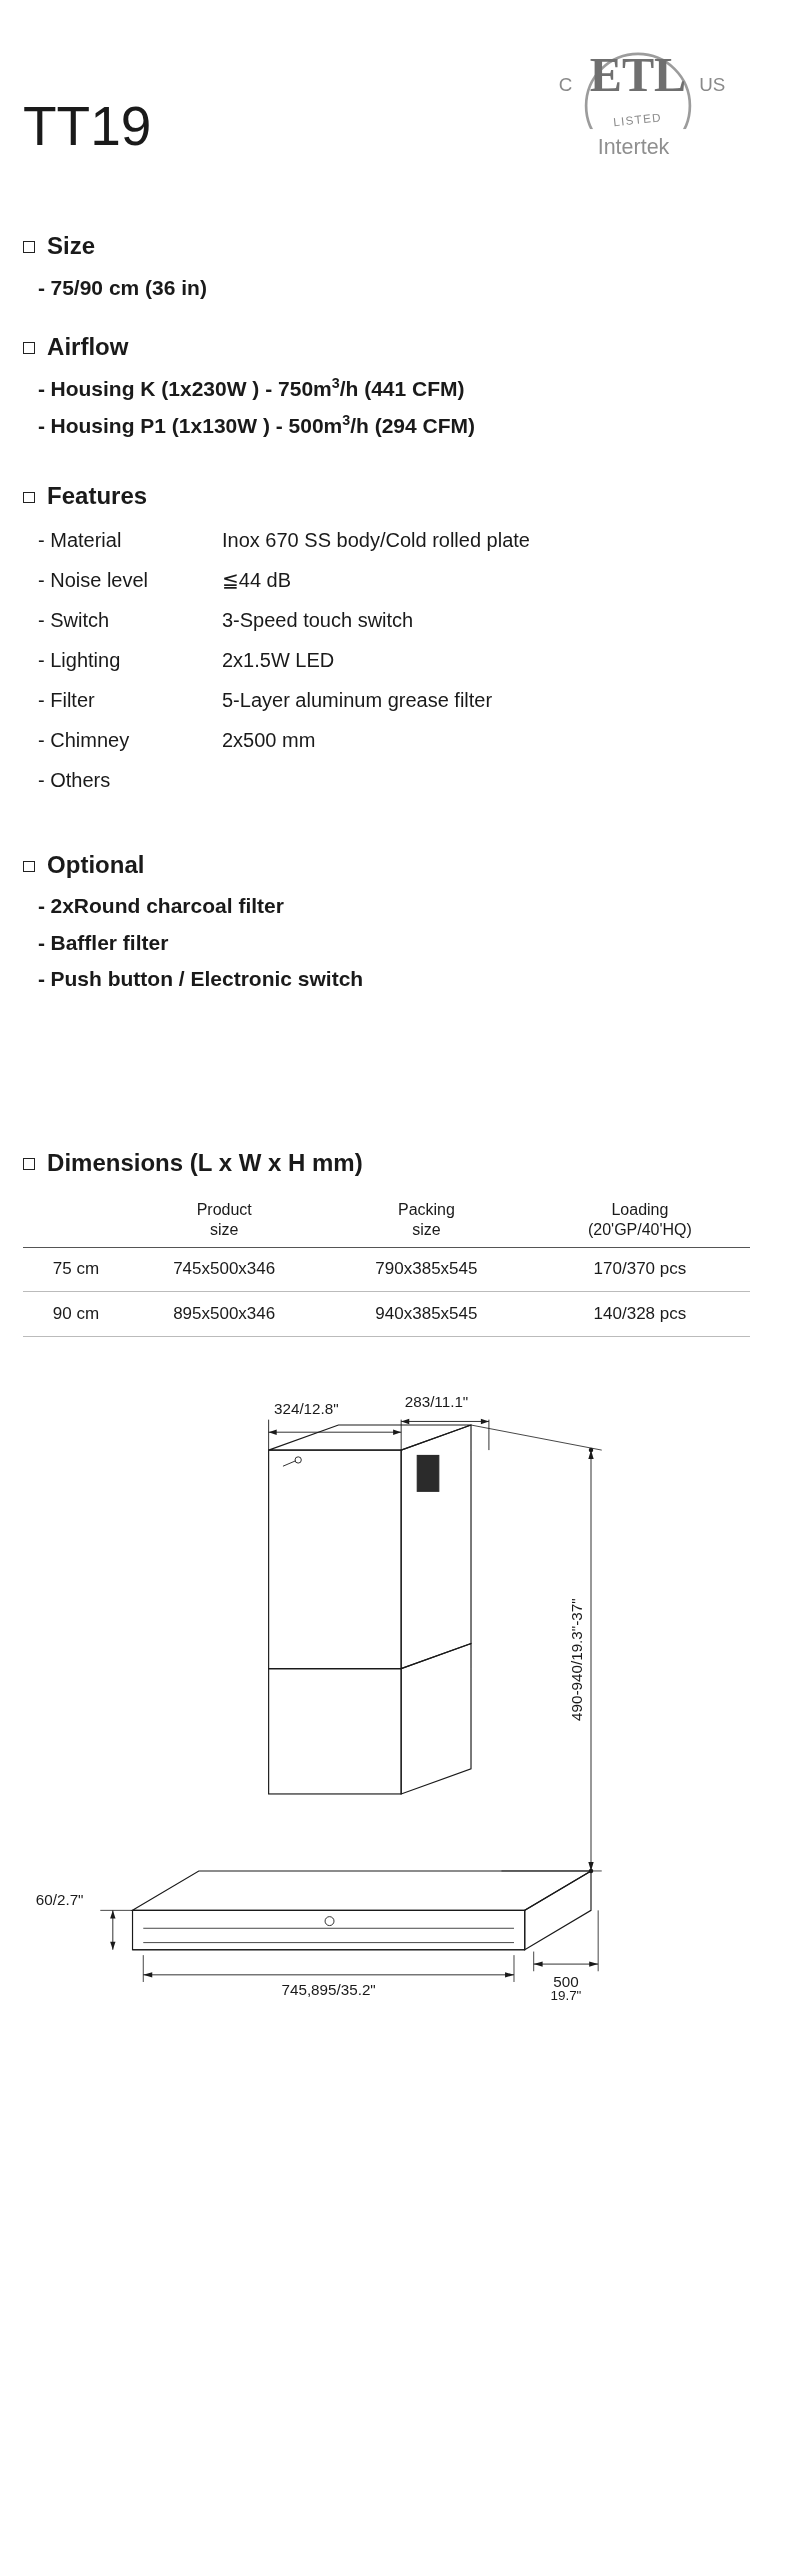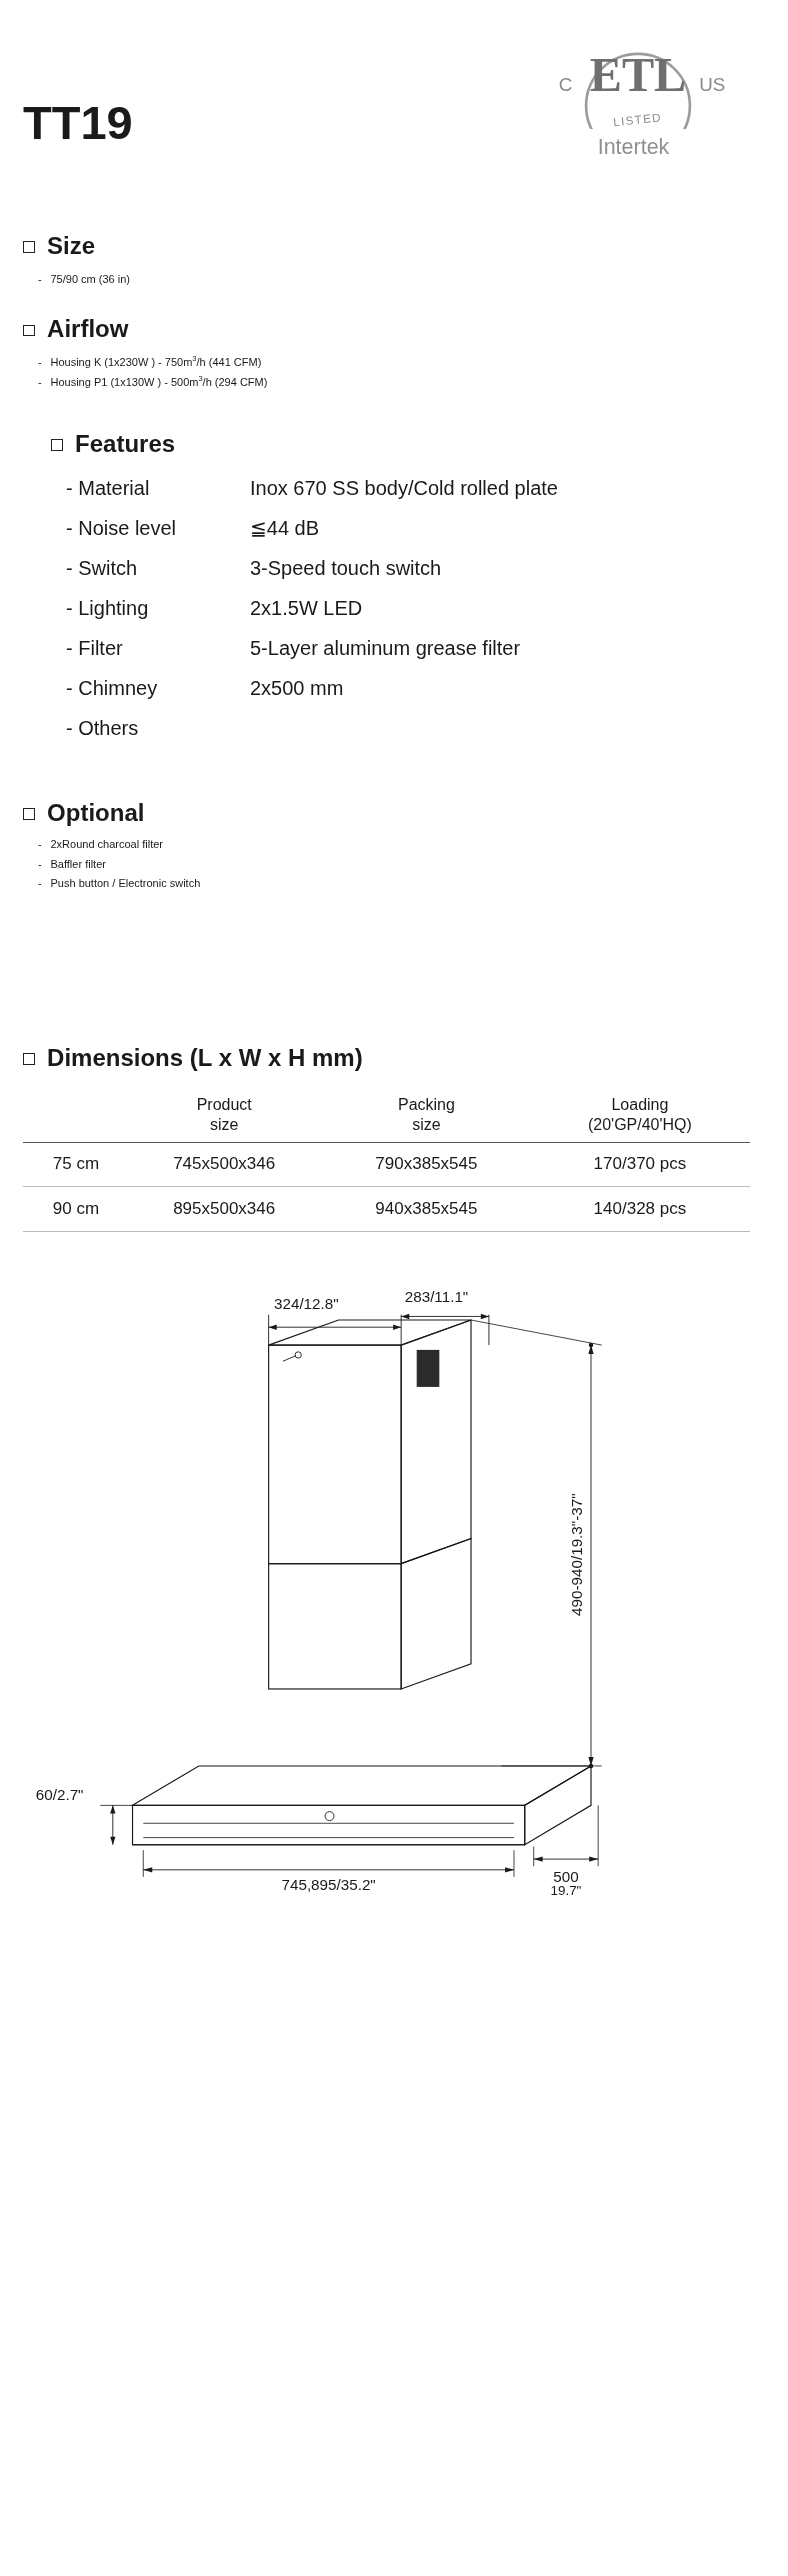--- a/index.html
+++ b/index.html
@@ -21,22 +21,22 @@
 
   
   .header {
     position: relative;
     height: 242px;
   }
   .model-title {
     position: absolute;
     left: 23px;
     top: 99px;
-    font-size: 47px;
-    font-weight: bold;
+    font-size: 55px;
+    font-weight: normal;
     letter-spacing: 0px;
     line-height: 1;
   }
   .etl-badge {
     position: absolute;
     right: 47px;
     top: 36px;
     width: 206px;
     height: 170px;
   }
@@ -58,23 +58,24 @@
     position: relative;
     top: 0.9px;
   }
   .sec-title {
     font-size: 24px;
     font-weight: bold;
     line-height: 1.1;
   }
   .bullets { margin: 10.7px 0 0 38px; }
   .bullet {
-    font-size: 11px;
+    font-size: 21px;
     line-height: 1.75;
     white-space: nowrap;
+    font-weight: bold;
   }
   .bullet .dash { display: inline-block; width: 12.5px; }
 
   
   .feat-table { margin: 10.7px 0 0 38px; }
   .feat-row {
     display: flex;
     font-size: 20px;
     line-height: 2.0;
   }
@@ -167,21 +168,21 @@
     <div class="bullets">
       <div class="bullet">
         <span class="dash">-</span><span>Housing K (1x230W ) - 750m<sup>3</sup>/h (441 CFM)</span>
       </div>
       <div class="bullet">
         <span class="dash">-</span><span>Housing P1 (1x130W ) - 500m<sup>3</sup>/h (294 CFM)</span>
       </div>
     </div>
   </div>
 
-  <div class="section" style="margin-top:39px;margin-left:28px;">
+  <div class="section" style="margin-top:39px;">
     <div class="sec-head">
       <span class="sq"></span>
       <span class="sec-title">Features</span>
     </div>
     <div class="feat-table">
       <div class="feat-row">
         <div class="feat-label">- Material</div>
         <div class="feat-value">Inox 670 SS body/Cold rolled plate</div>
       </div>
       <div class="feat-row">

